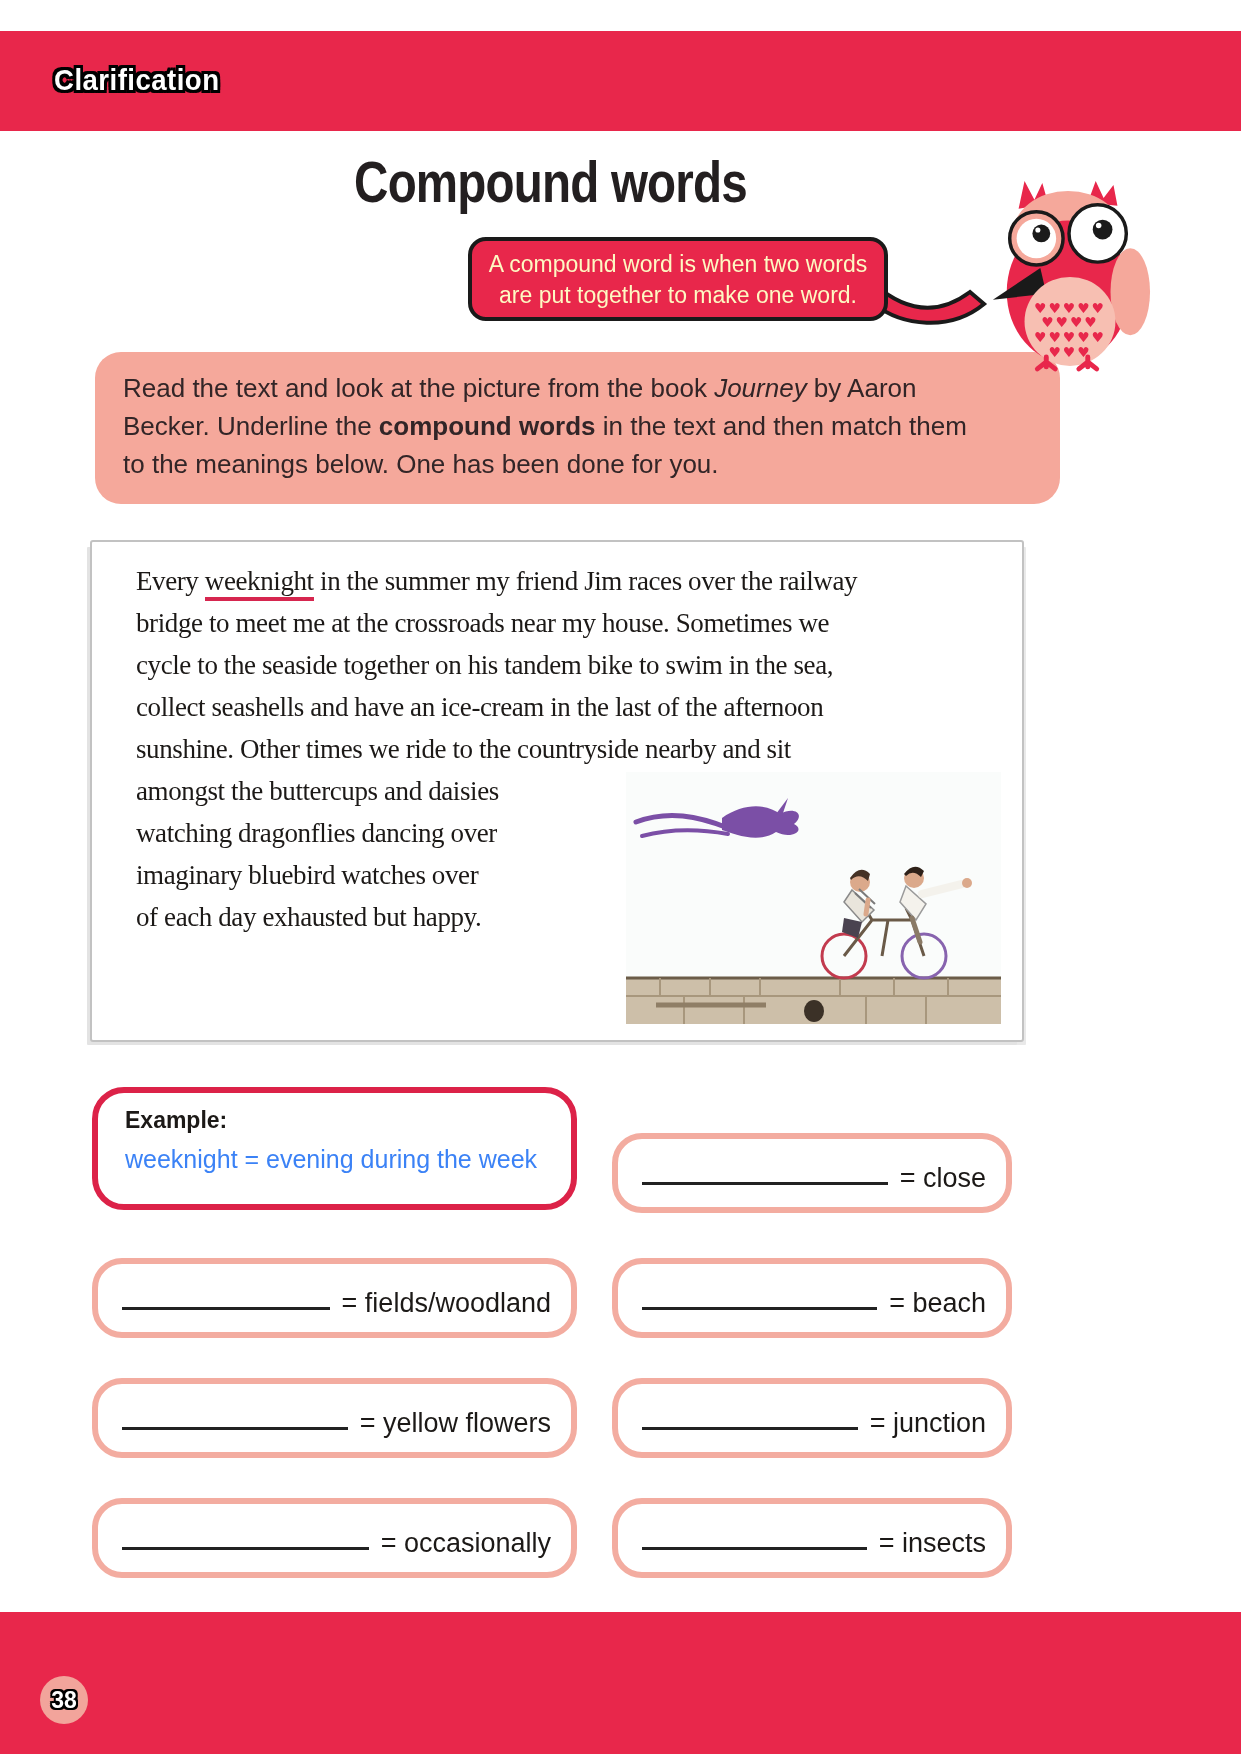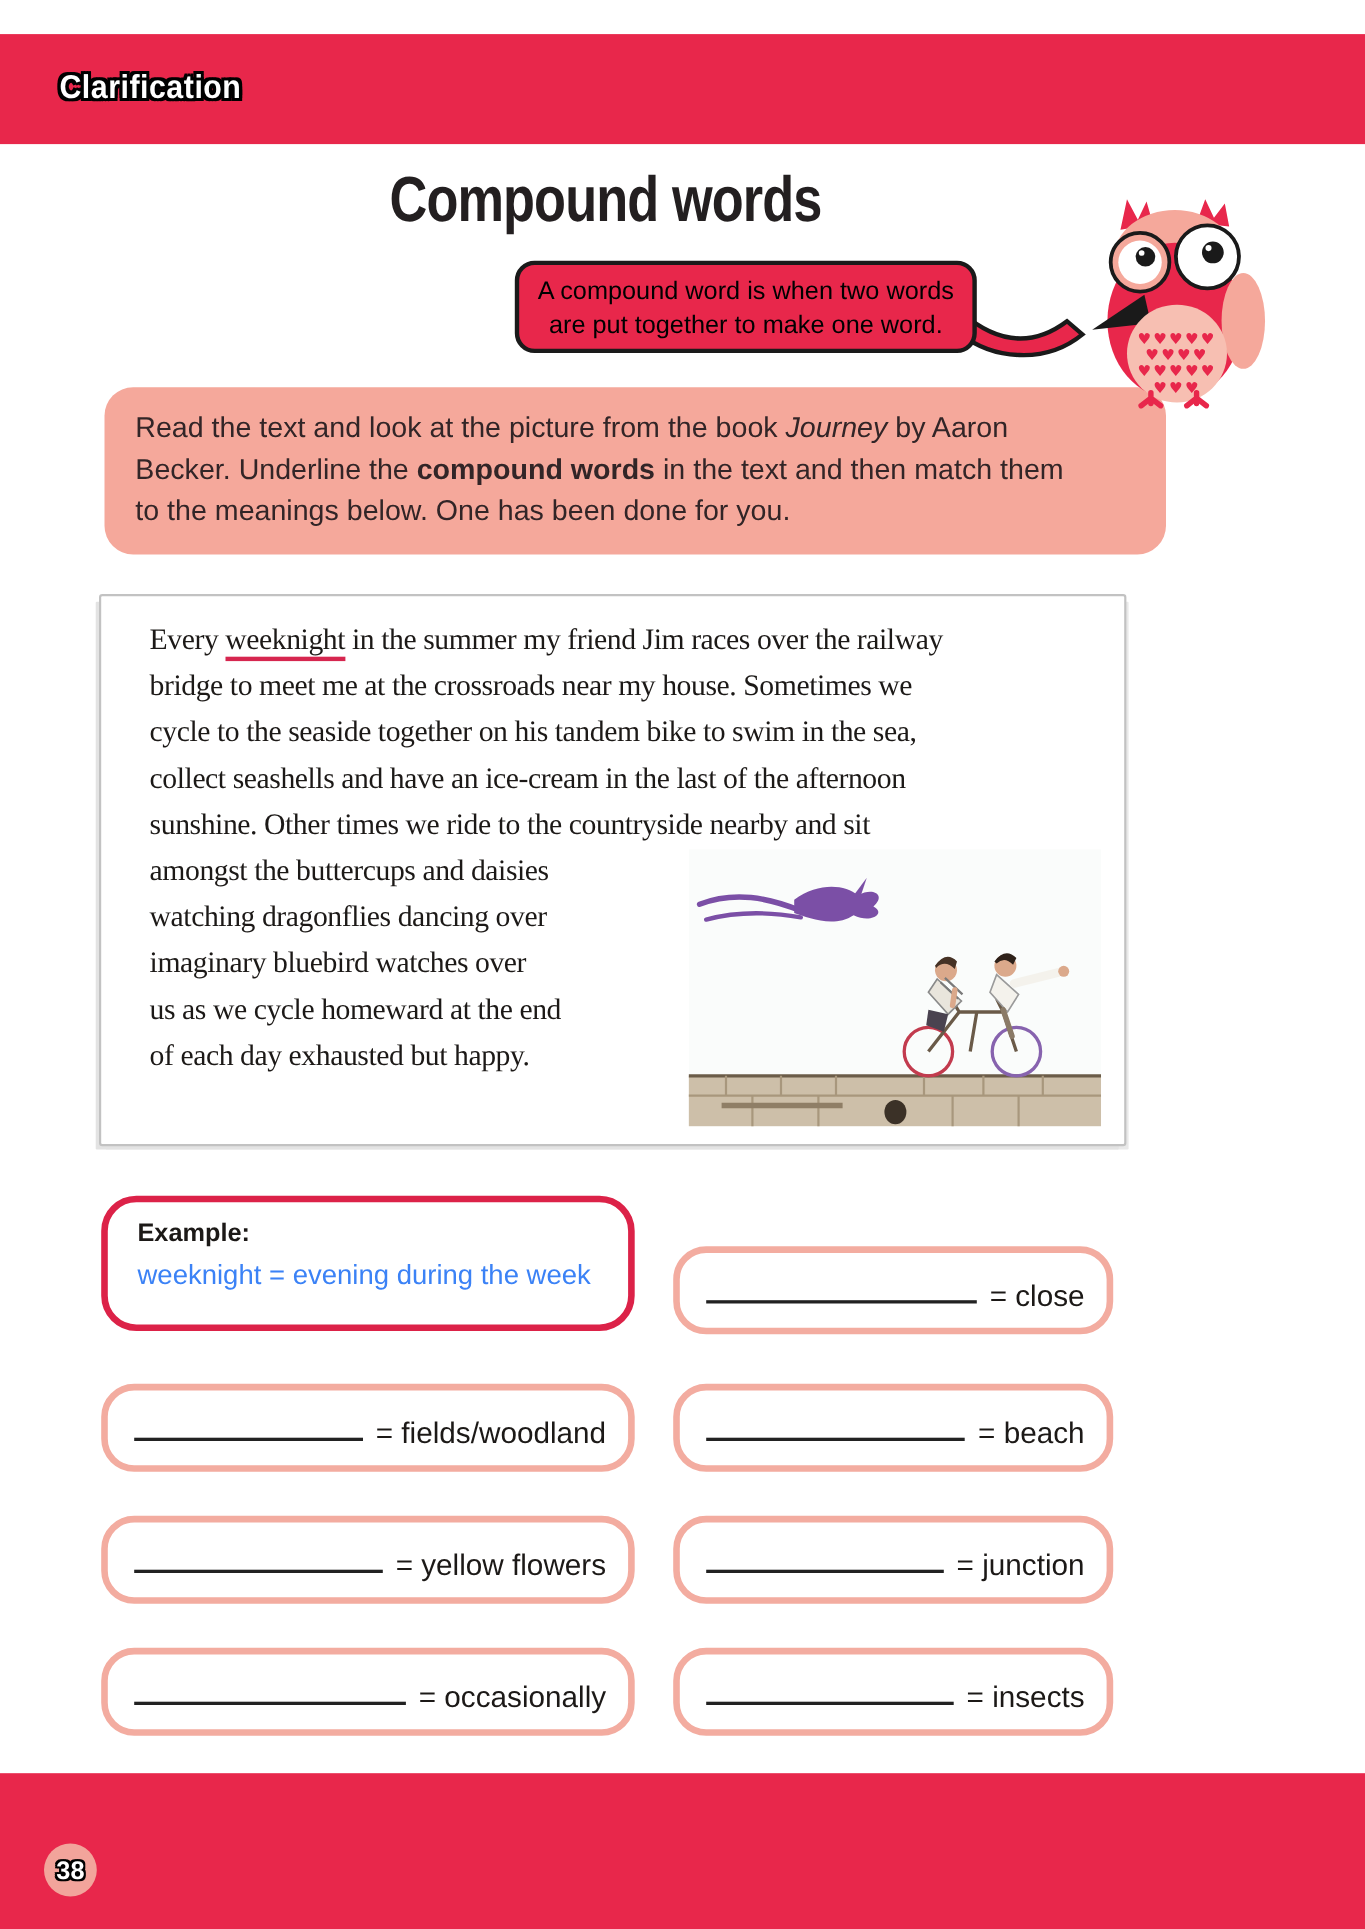--- a/index.html
+++ b/index.html
@@ -27,21 +27,21 @@
   
   .main-title{position:absolute;left:0;top:148px;width:1100px;text-align:center;}
   .main-title span{
     display:inline-block;font-size:58px;font-weight:bold;color:var(--ink);
     letter-spacing:-1px;transform:scaleX(.82);transform-origin:center;
   }
   
   .bubble{
     position:absolute;left:468px;top:237px;width:420px;height:84px;
     background:var(--accent-red);border:4px solid #1a1a1a;border-radius:18px;
-    color:#000000;text-align:center;font-size:23px;line-height:31px;padding-top:8px;z-index:3;
+    color:#fef9c3;text-align:center;font-size:23px;line-height:31px;padding-top:8px;z-index:3;
   }
   .bubble-tail{position:absolute;left:872px;top:266px;width:130px;height:70px;z-index:2;}
   .owl{position:absolute;left:985px;top:172px;width:168px;height:202px;z-index:4;}
   
   .instruction-box{
     position:absolute;left:95px;top:352px;width:965px;height:152px;
     background:var(--salmon);border-radius:26px;padding:17px 0 0 28px;
     font-size:26px;line-height:38px;color:#322527;z-index:1;
   }
   .instruction-box .it{font-style:italic;}
@@ -151,21 +151,20 @@
       <div>
         <span>Every </span><span class="underlined-red">weeknight</span><span> in the summer my friend Jim races over the railway</span>
       </div>
       <div>bridge to meet me at the crossroads near my house. Sometimes we</div>
       <div>cycle to the seaside together on his tandem bike to swim in the sea,</div>
       <div>collect seashells and have an ice-cream in the last of the afternoon</div>
       <div>sunshine. Other times we ride to the countryside nearby and sit</div>
       <div>amongst the buttercups and daisies</div>
       <div>watching dragonflies dancing over</div>
       <div>imaginary bluebird watches over</div>
-      <div>us as we cycle homeward at the end</div>
       <div>of each day exhausted but happy.</div>
     </div>
 
     <svg class="illustration" viewBox="0 0 375 252">
       <rect x="0" y="0" width="375" height="252" fill="#FAFCFB"></rect>
       <g>
         <path d="M10,50 C42,38 72,44 102,56" fill="none" stroke="#7B4FA6" stroke-width="5" stroke-linecap="round"></path>
         <path d="M16,64 C46,56 74,57 102,62" fill="none" stroke="#7B4FA6" stroke-width="4" stroke-linecap="round"></path>
         <path d="M96,46 C118,30 142,32 154,42 C168,34 180,42 168,52 C180,58 166,68 150,60 C132,72 108,62 96,58 Z" fill="#7B4FA6"></path>
         <path d="M150,42 L162,26 L156,44 Z" fill="#7B4FA6"></path>

